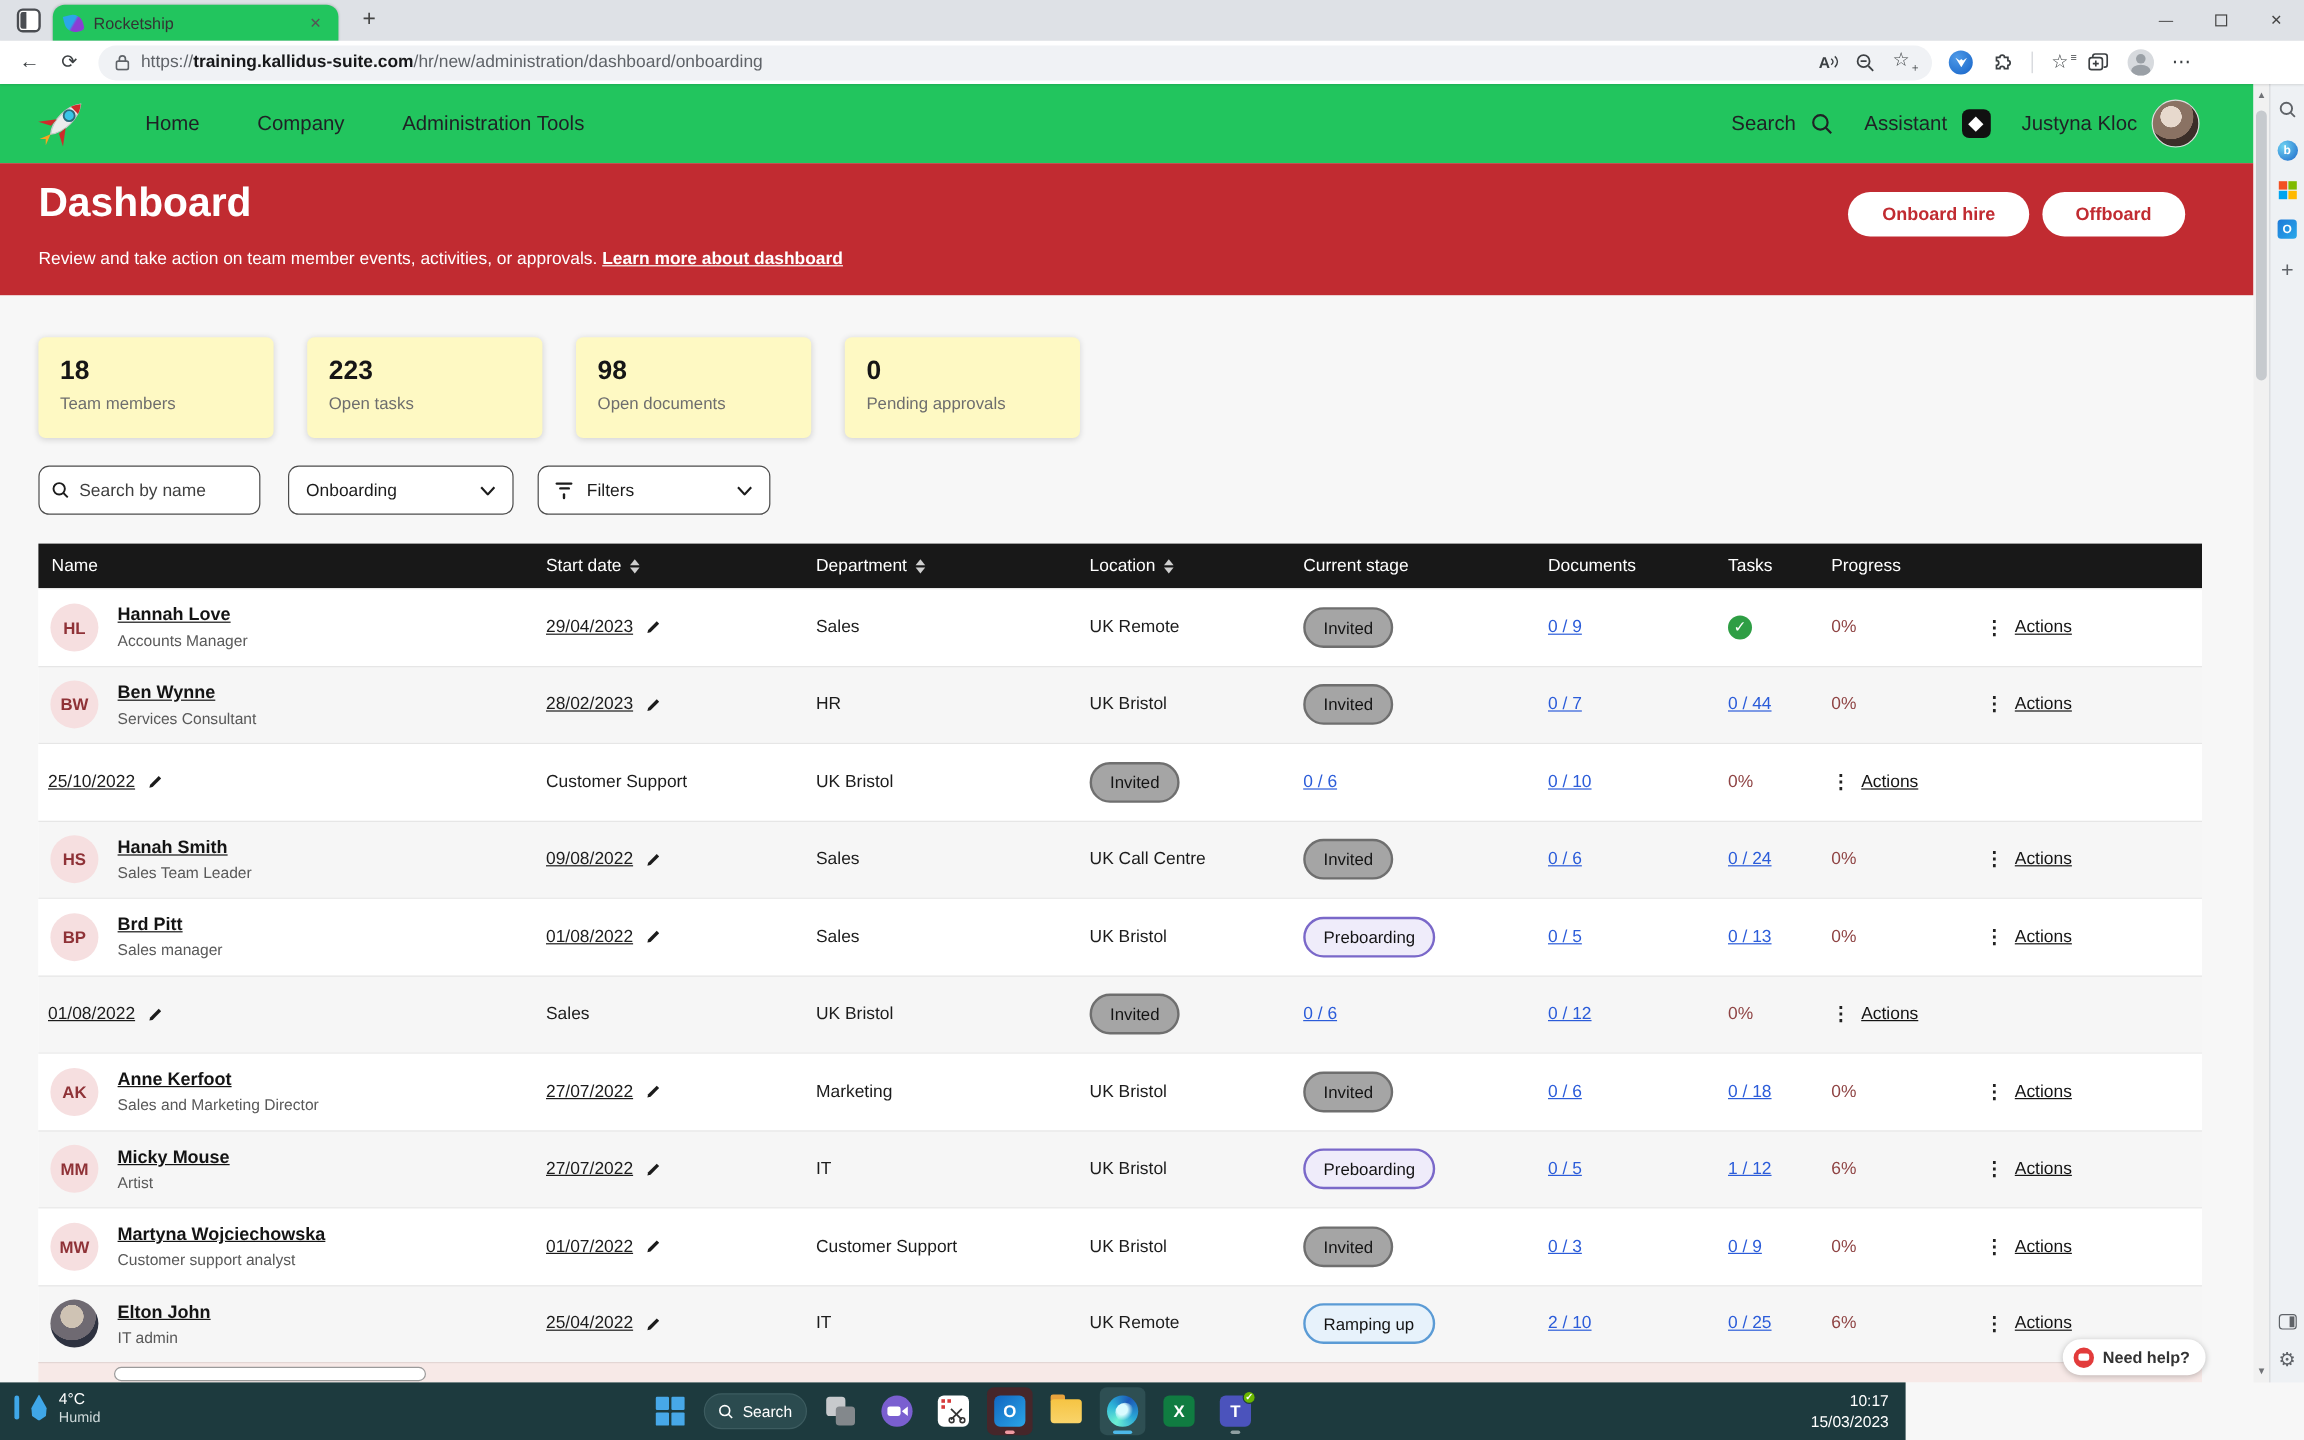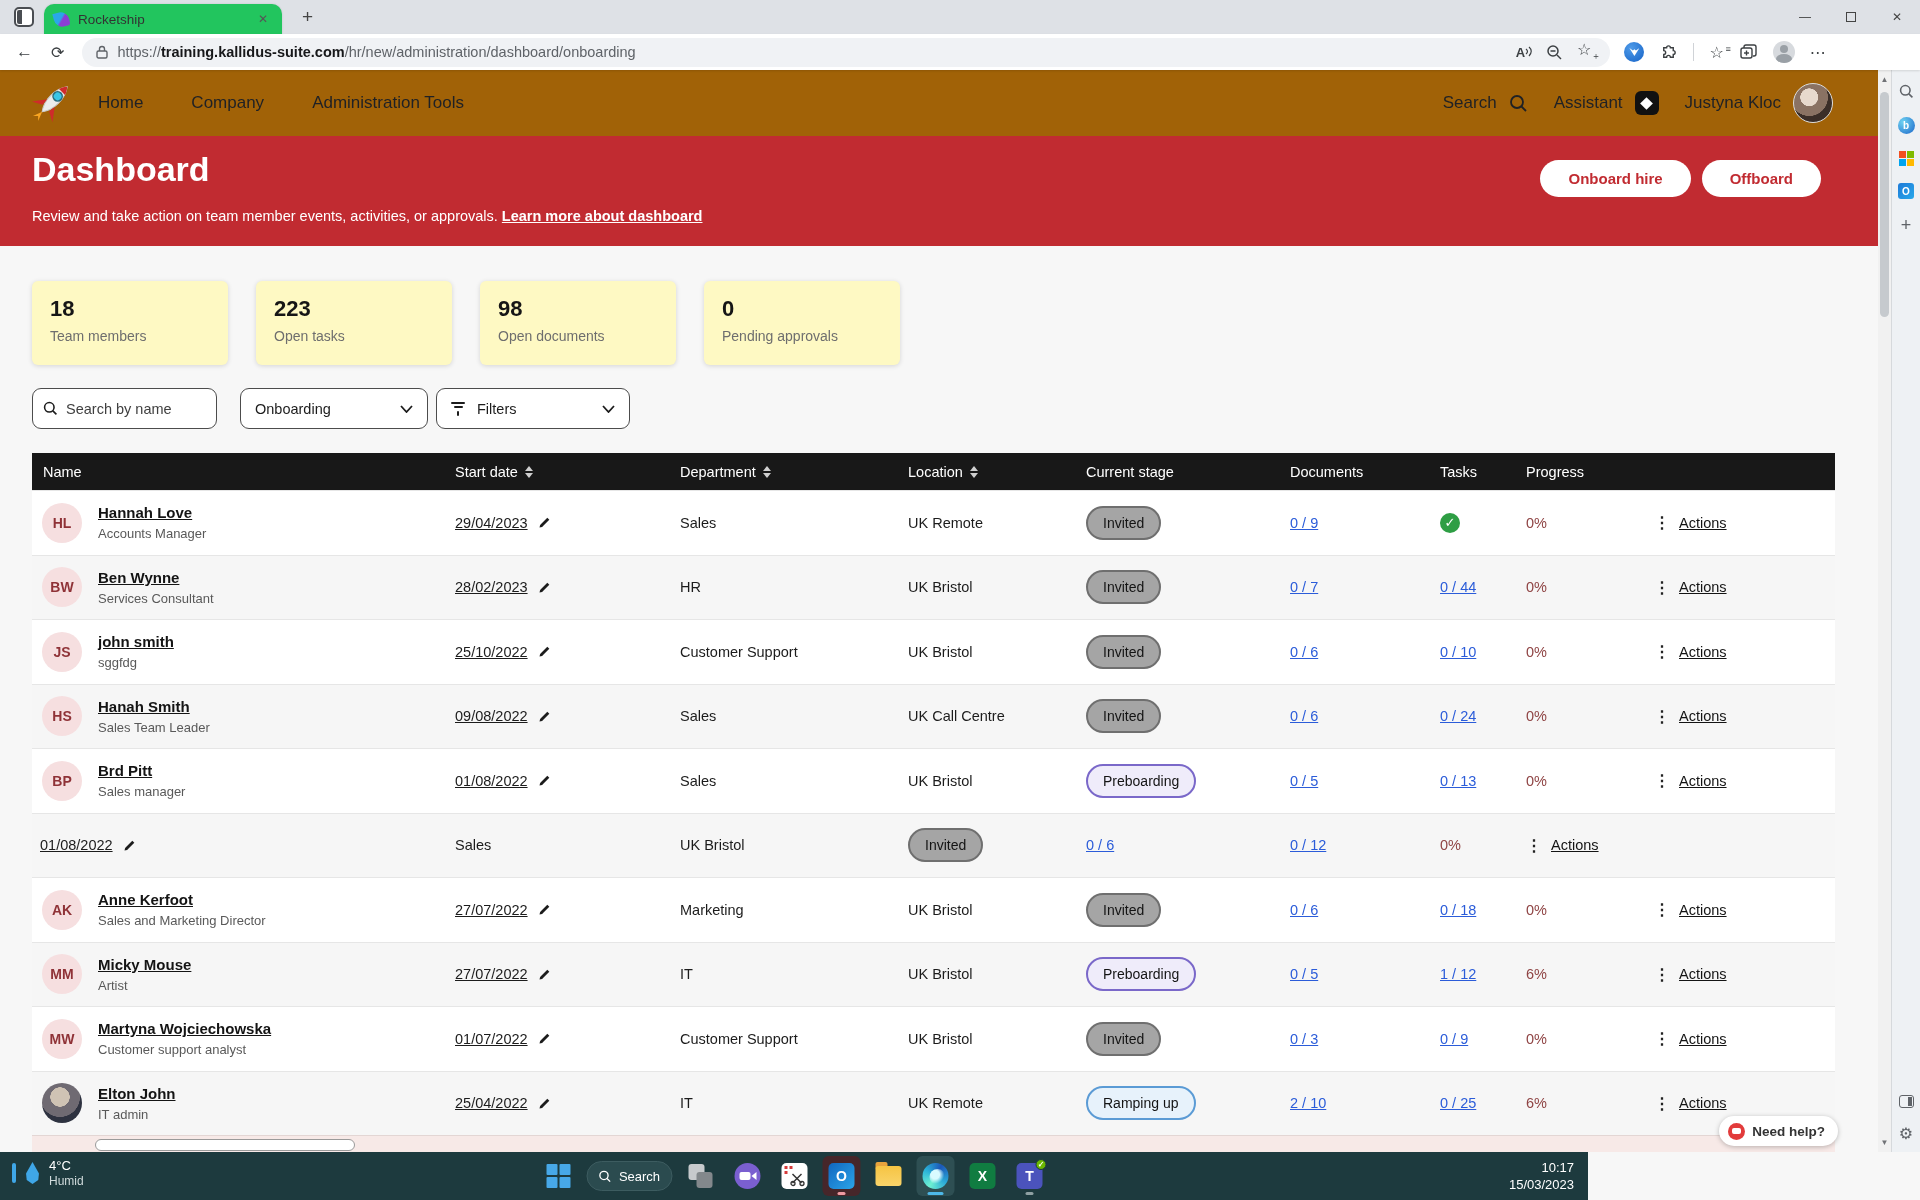--- a/index.html
+++ b/index.html
@@ -54,21 +54,21 @@
   .copilot-ic { width:17px; height:17px; border-radius:50%; background:radial-gradient(circle at 30% 30%,#6fd3f2,#1b66c9); color:#fff; font-size:10px; font-weight:700; display:flex; align-items:center; justify-content:center; }
   .m365-ic { width:15px; height:15px; display:grid; grid-template-columns:7px 7px; grid-template-rows:7px 7px; gap:1px; }
   .m365-ic b:nth-child(1){background:#f25022;} .m365-ic b:nth-child(2){background:#7fba00;}
   .m365-ic b:nth-child(3){background:#00a4ef;} .m365-ic b:nth-child(4){background:#ffb900;}
   .outlook-side { width:16px; height:16px; border-radius:3px; background:linear-gradient(135deg,#1e7ad8,#28a8ea); color:#fff; font-size:10px; font-weight:700; display:flex; align-items:center; justify-content:center; }
   .side-bottom { position:absolute; bottom:10px; display:flex; flex-direction:column; align-items:center; gap:16px; }
   .panel-ic { width:15px; height:13px; border:1.5px solid #5f6368; border-radius:3px; position:relative; }
   .panel-ic::after { content:""; position:absolute; right:1px; top:1px; bottom:1px; width:4px; background:#5f6368; }
 
   
-  .site-nav { position:absolute; top:0; left:0; width:100%; height:66px; background:#a16207; display:flex; align-items:center; }
+  .site-nav { position:absolute; top:0; left:0; width:100%; height:66px; background:#22c55e; display:flex; align-items:center;gap:23px; }
   .logo { width:50px; height:50px; margin-left:26px; }
   .nav-items { display:flex; gap:48px; margin-left:22px; }
   .nav-item { font-size:17px; color:#1f2125; }
   .nav-right { position:absolute; right:45px; display:flex; align-items:center; gap:26px; }
   .nav-right .group { display:flex; align-items:center; gap:12px; font-size:17px; color:#1f2125; }
   .assist-ic { width:24px; height:24px; background:#111; border-radius:6px; display:flex; align-items:center; justify-content:center; }
   .assist-ic i { width:9px; height:9px; background:#fff; transform:rotate(45deg); display:block; }
   .user-avatar { width:40px; height:40px; border-radius:50%; background:radial-gradient(circle at 40% 35%, #e7d9cd 0 26%, #8a7263 27% 55%, #3b2e28 56% 100%); border:1px solid #ddd; }
 
   
@@ -85,21 +85,21 @@
   .stat-value { font-size:22px; font-weight:700; color:#161616; }
   .stat-label { font-size:14px; color:#6e6e6e; margin-top:6px; }
 
   
   .filter-row { position:absolute; top:318px; left:32px; display:flex; align-items:center; }
   .search-box { width:185px; height:41px; border:1.5px solid #4c4c4c; border-radius:9px; background:#fff; display:flex; align-items:center; padding:0 10px; }
   .search-box input { border:none; outline:none; width:140px; font-size:14.5px; margin-left:8px; font-family:"Liberation Sans",sans-serif; background:transparent; color:#222; }
   .search-box input::placeholder { color:#3f3f3f; }
   .dropdown { height:41px; border:1.5px solid #4c4c4c; border-radius:9px; background:#fff; display:flex; align-items:center; padding:0 14px; font-size:14.5px; color:#1c1c1c; }
   .dd-view { width:188px; margin-left:23px; justify-content:space-between; }
-  .dd-filters { width:194px; margin-left:8px; }
+  .dd-filters { width:194px; margin-left:20px; }
   .funnel { display:flex; flex-direction:column; align-items:center; gap:2.5px; margin-right:12px; }
   .funnel b { height:2px; background:#1c1c1c; display:block; border-radius:1px; }
   .funnel b:nth-child(1){width:14px;} .funnel b:nth-child(2){width:9px;} .funnel b:nth-child(3){width:2.5px; height:5px; width:2.5px;}
   .dd-filters .lbl { flex:1; }
 
   
   .table { position:absolute; top:383px; left:32px; width:1803px; background:#fff; }
   .tgrid { display:grid; grid-template-columns:415px 225px 228px 178px 204px 150px 86px 128px 1fr; align-items:center; }
   .thead { background:#181818; color:#fff; height:37px; font-size:14.5px; }
   .th { display:flex; align-items:center; gap:7px; padding-left:8px; }
@@ -427,24 +427,20 @@
               <div class="cell">
                 <a class="tbl-link" href="#">0 / 44</a>
               </div>
               <div class="cell progress">0%</div>
               <div class="cell actions-cell">
                 <span class="kebab">⋮</span>
                 <a class="actions-link" href="#">Actions</a>
               </div>
             </div>
             <div class="trow tgrid">
-              <div class="cell name-cell">
-                <div class="avatar">JS</div>
-                <div class="namewrap"><a class="name-link" href="#">john smith</a><div class="role">sggfdg</div></div>
-              </div>
               <div class="cell">
                 <a class="date-link" href="#">25/10/2022</a>
                 <span class="edit-ic">
                   <svg width="13" height="13" viewBox="0 0 13 13">
                     <path d="M1.5 11.5 L2.1 8.9 L9.3 1.7 L11.3 3.7 L4.1 10.9 Z" fill="#1c1c1c"></path>
                   </svg>
                 </span>
               </div>
               <div class="cell">Customer Support</div>
               <div class="cell">UK Bristol</div>

